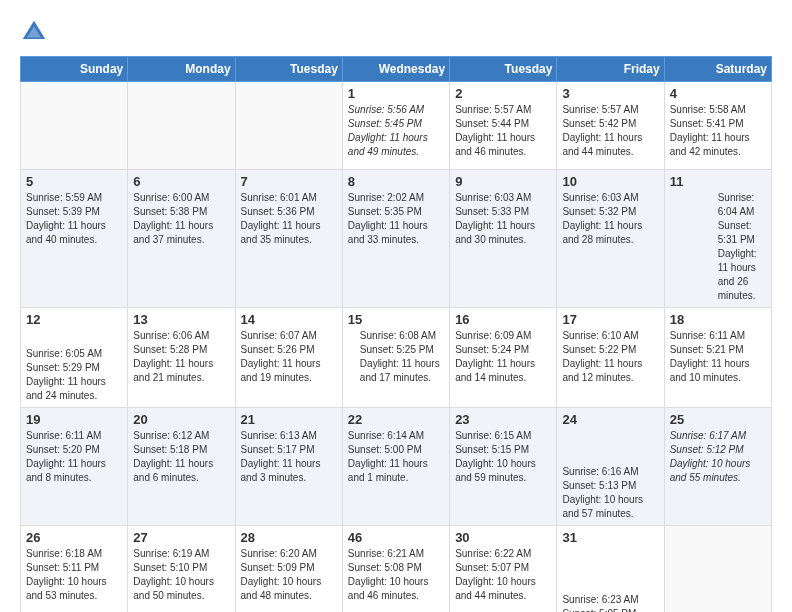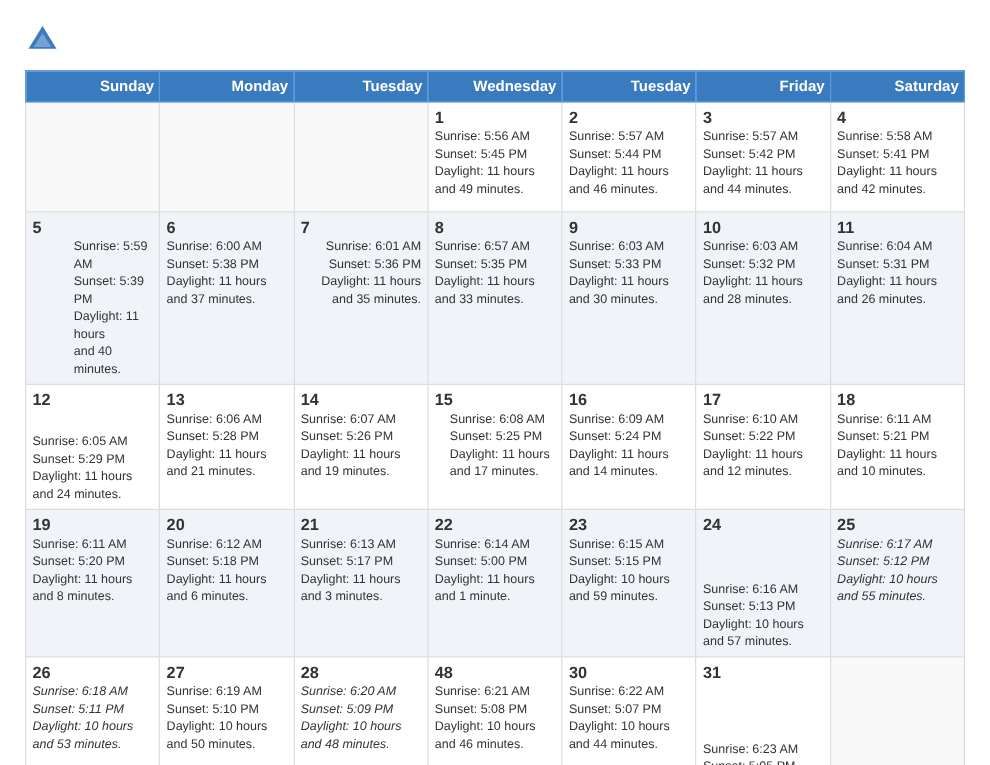--- a/index.html
+++ b/index.html
@@ -126,21 +126,21 @@
         <th>Saturday</th>
       </tr>
     </thead>
     <tbody id="calendar-body">
     <tr>
           <td class="empty"></td>
           <td class="empty"></td>
           <td class="empty"></td>
           <td>
             <div class="day-number">1</div>
-            <div class="day-info" style="white-space: pre-line;">Sunrise: 5:56 AM
+            <div class="day-info" style="white-space: pre-line; font-style: italic;">Sunrise: 5:56 AM
 Sunset: 5:45 PM
 Daylight: 11 hours
 and 49 minutes.</div>
           </td>
           <td>
             <div class="day-number">2</div>
             <div class="day-info" style="white-space: pre-line;">Sunrise: 5:57 AM
 Sunset: 5:44 PM
 Daylight: 11 hours
 and 46 minutes.</div>
@@ -156,63 +156,63 @@
             <div class="day-number">4</div>
             <div class="day-info" style="white-space: pre-line;">Sunrise: 5:58 AM
 Sunset: 5:41 PM
 Daylight: 11 hours
 and 42 minutes.</div>
           </td>
         </tr>
         <tr class="row-shaded">
           <td>
             <div class="day-number">5</div>
-            <div class="day-info" style="white-space: pre-line; margin-left: 33px;">Sunrise: 5:59 AM
+            <div class="day-info" style="white-space: pre-line;">Sunrise: 5:59 AM
 Sunset: 5:39 PM
 Daylight: 11 hours
 and 40 minutes.</div>
           </td>
           <td>
             <div class="day-number">6</div>
             <div class="day-info" style="white-space: pre-line;">Sunrise: 6:00 AM
 Sunset: 5:38 PM
 Daylight: 11 hours
 and 37 minutes.</div>
           </td>
           <td>
             <div class="day-number">7</div>
-            <div class="day-info" style="white-space: pre-line; text-align: right;">Sunrise: 6:01 AM
+            <div class="day-info" style="white-space: pre-line;">Sunrise: 6:01 AM
 Sunset: 5:36 PM
 Daylight: 11 hours
 and 35 minutes.</div>
           </td>
           <td>
             <div class="day-number">8</div>
-            <div class="day-info" style="white-space: pre-line;">Sunrise: 6:57 AM
+            <div class="day-info" style="white-space: pre-line;">Sunrise: 2:02 AM
 Sunset: 5:35 PM
 Daylight: 11 hours
 and 33 minutes.</div>
           </td>
           <td>
             <div class="day-number">9</div>
             <div class="day-info" style="white-space: pre-line;">Sunrise: 6:03 AM
 Sunset: 5:33 PM
 Daylight: 11 hours
 and 30 minutes.</div>
           </td>
           <td>
             <div class="day-number">10</div>
             <div class="day-info" style="white-space: pre-line;">Sunrise: 6:03 AM
 Sunset: 5:32 PM
 Daylight: 11 hours
 and 28 minutes.</div>
           </td>
           <td>
             <div class="day-number">11</div>
-            <div class="day-info" style="white-space: pre-line;">Sunrise: 6:04 AM
+            <div class="day-info" style="white-space: pre-line; margin-left: 48px;">Sunrise: 6:04 AM
 Sunset: 5:31 PM
 Daylight: 11 hours
 and 26 minutes.</div>
           </td>
         </tr>
         <tr>
           <td>
             <div class="day-number">12</div>
             <div class="day-info" style="white-space: pre-line; margin-top: 20px;">Sunrise: 6:05 AM
 Sunset: 5:29 PM
@@ -309,41 +309,41 @@
             <div class="day-number">25</div>
             <div class="day-info" style="white-space: pre-line; font-style: italic;">Sunrise: 6:17 AM
 Sunset: 5:12 PM
 Daylight: 10 hours
 and 55 minutes.</div>
           </td>
         </tr>
         <tr>
           <td>
             <div class="day-number">26</div>
-            <div class="day-info" style="white-space: pre-line; font-style: italic;">Sunrise: 6:18 AM
+            <div class="day-info" style="white-space: pre-line;">Sunrise: 6:18 AM
 Sunset: 5:11 PM
 Daylight: 10 hours
 and 53 minutes.</div>
           </td>
           <td>
             <div class="day-number">27</div>
             <div class="day-info" style="white-space: pre-line;">Sunrise: 6:19 AM
 Sunset: 5:10 PM
 Daylight: 10 hours
 and 50 minutes.</div>
           </td>
           <td>
             <div class="day-number">28</div>
-            <div class="day-info" style="white-space: pre-line; font-style: italic;">Sunrise: 6:20 AM
+            <div class="day-info" style="white-space: pre-line;">Sunrise: 6:20 AM
 Sunset: 5:09 PM
 Daylight: 10 hours
 and 48 minutes.</div>
           </td>
           <td>
-            <div class="day-number">48</div>
+            <div class="day-number">46</div>
             <div class="day-info" style="white-space: pre-line;">Sunrise: 6:21 AM
 Sunset: 5:08 PM
 Daylight: 10 hours
 and 46 minutes.</div>
           </td>
           <td>
             <div class="day-number">30</div>
             <div class="day-info" style="white-space: pre-line;">Sunrise: 6:22 AM
 Sunset: 5:07 PM
 Daylight: 10 hours

